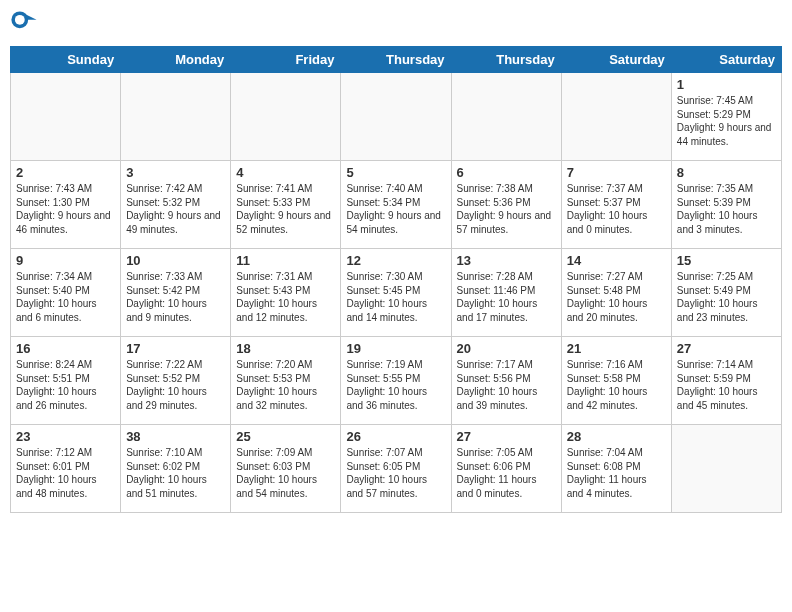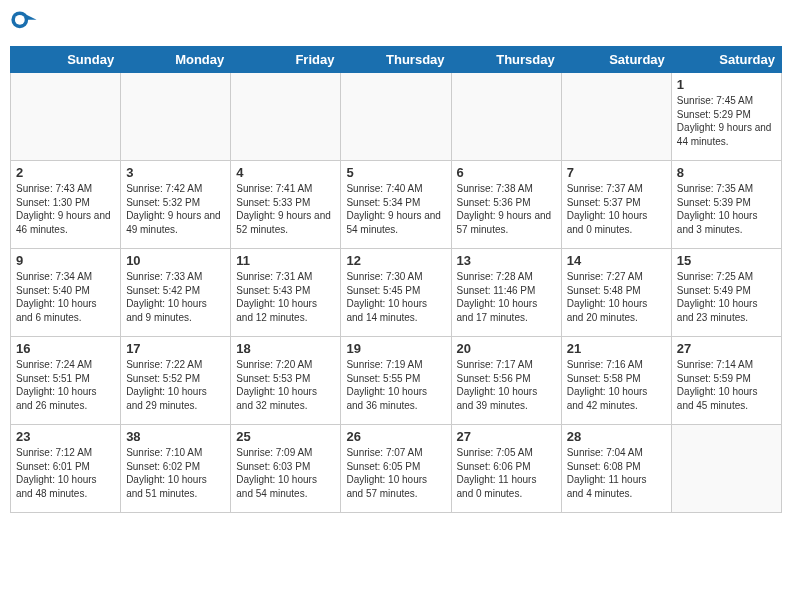--- a/index.html
+++ b/index.html
@@ -226,21 +226,21 @@
           <td>
             <span class="day-num">15</span>
             <div class="day-info">Sunrise: 7:25 AM
 Sunset: 5:49 PM
 Daylight: 10 hours and 23 minutes.</div>
           </td>
         </tr>
         <tr>
           <td>
             <span class="day-num">16</span>
-            <div class="day-info">Sunrise: 7:24 AM
+            <div class="day-info">Sunrise: 8:24 AM
 Sunset: 5:51 PM
 Daylight: 10 hours and 26 minutes.</div>
           </td>
           <td>
             <span class="day-num">17</span>
             <div class="day-info">Sunrise: 7:22 AM
 Sunset: 5:52 PM
 Daylight: 10 hours and 29 minutes.</div>
           </td>
           <td>

